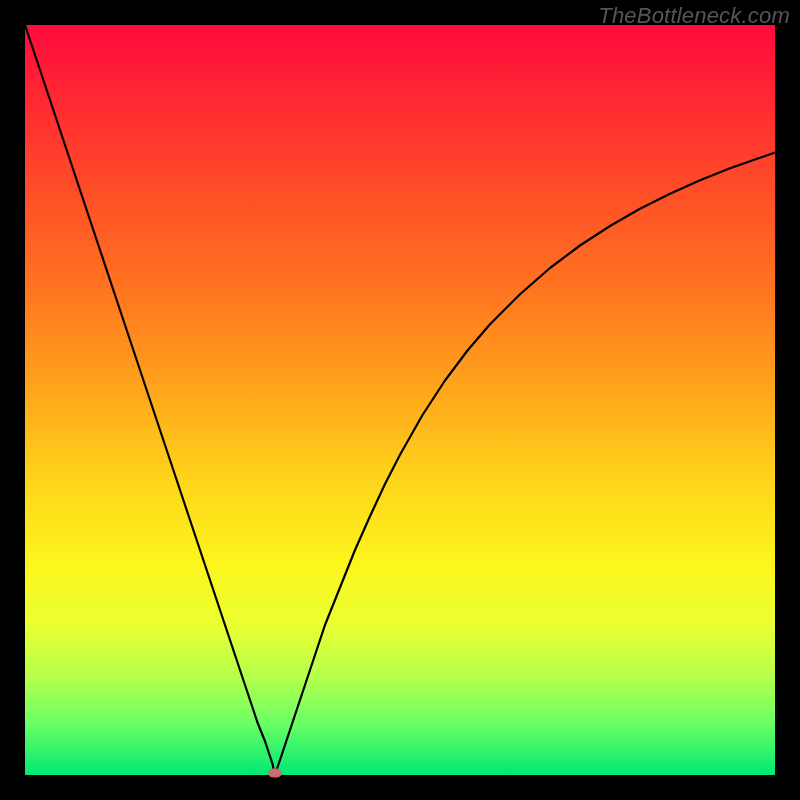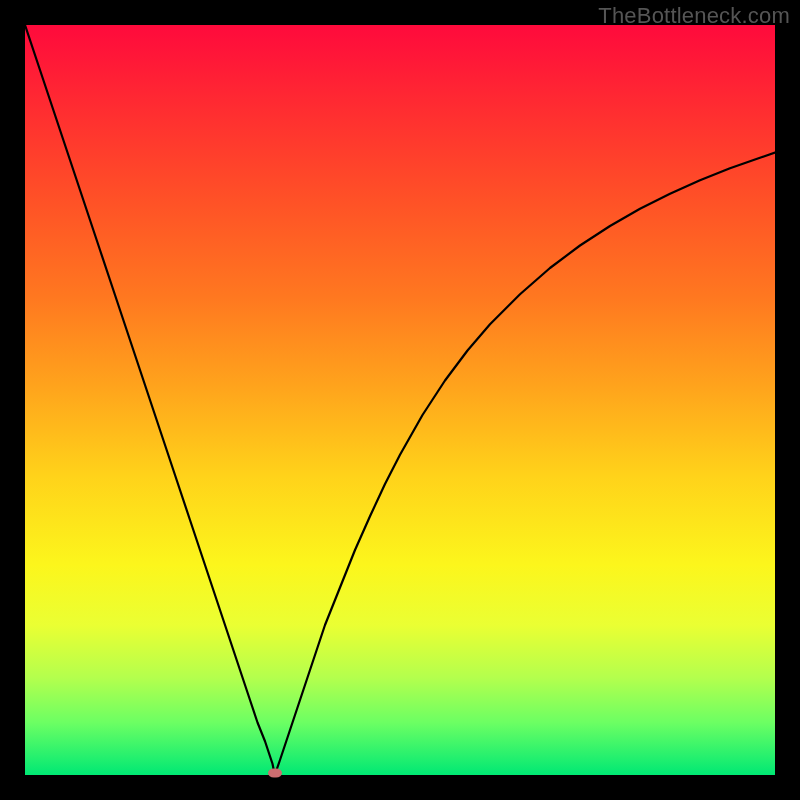--- a/index.html
+++ b/index.html
@@ -47,20 +47,21 @@
   }
   .watermark {
     position: absolute;
     top: 3px;
     right: 10px;
     color: #555;
     font-size: 22px;
     font-weight: 500;
     letter-spacing: 0.2px;
     user-select: none;
+    font-style: italic;
   }
   .min-marker {
     position: absolute;
     width: 14px;
     height: 9px;
     background: #cc6d70;
     border-radius: 50% / 60%;
     transform: translate(-50%, -50%);
   }
 </style>

